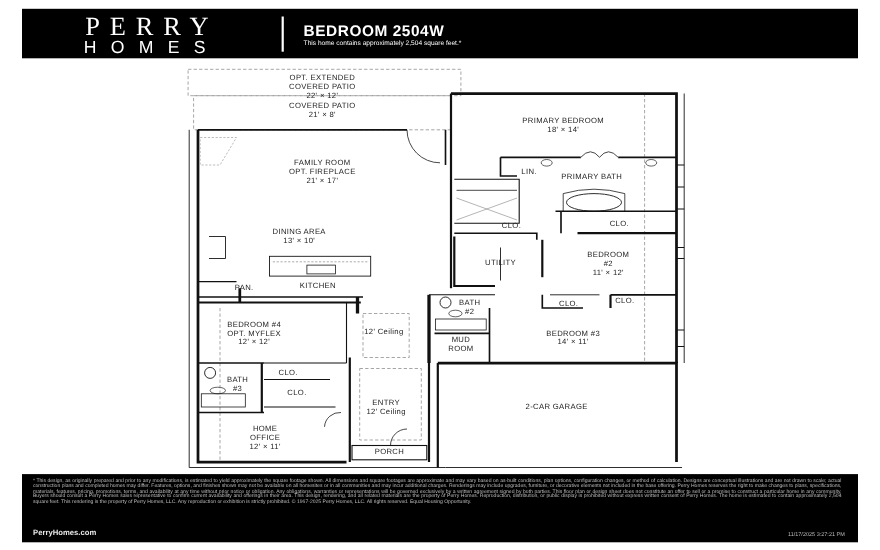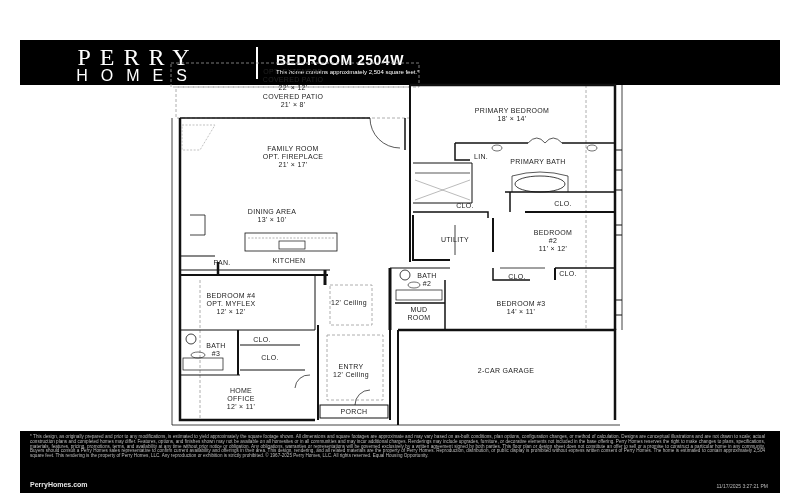--- a/index.html
+++ b/index.html
@@ -1,20 +1,20 @@
 <!DOCTYPE html>
 <html><head>
 <meta charset="utf-8">
 <style>
   * { box-sizing: border-box; margin: 0; padding: 0; }
   html, body { width: 800px; height: 500px; background: #ffffff; overflow: hidden; }
   body { position: relative; font-family: "Liberation Sans", sans-serif; color: #000; }
 
   
-  .header { position: absolute; left: 20px; top: 8px; width: 760px; height: 45px; background: #000; margin-top: 32px; }
+  .header { position: absolute; left: 20px; top: 8px; width: 760px; height: 45px; background: #000; }
   .logo { position: absolute; left: 8px; top: 5px; width: 220px; text-align: center; color: #fff; }
   .logo-main { font-family: "Liberation Serif", serif; font-size: 24px; letter-spacing: 9px; line-height: 24px; }
   .logo-sub { font-family: "Liberation Sans", sans-serif; font-size: 16px; letter-spacing: 13px; line-height: 12px; margin-top: 1px; }
   .header-divider { position: absolute; left: 236px; top: 7px; width: 2px; height: 32px; background: #fff; }
   .design-title { position: absolute; left: 256px; top: 12px; color: #fff; font-weight: bold; font-size: 14px; letter-spacing: 0.5px; }
   .design-sub { position: absolute; left: 256px; top: 29px; color: #fff; font-size: 6px; }
 
   
   .plan { position: absolute; left: 0; top: 0; width: 800px; height: 500px; pointer-events: none; }
   .plan svg { position: absolute; left: 0; top: 0; }

